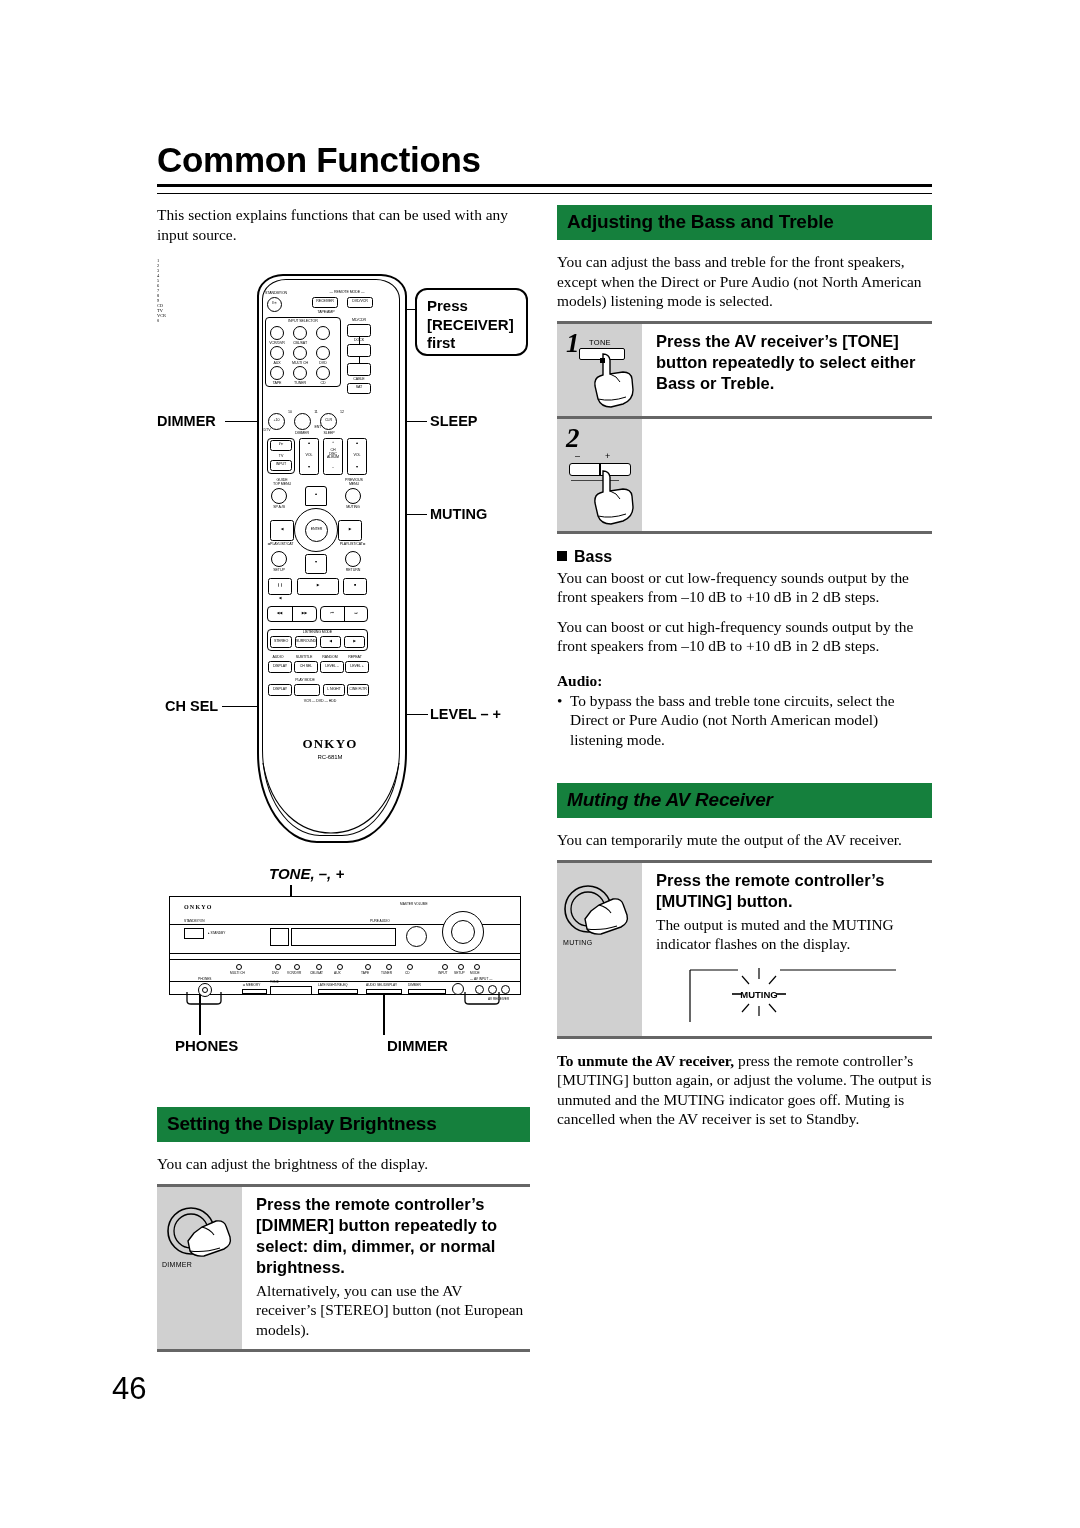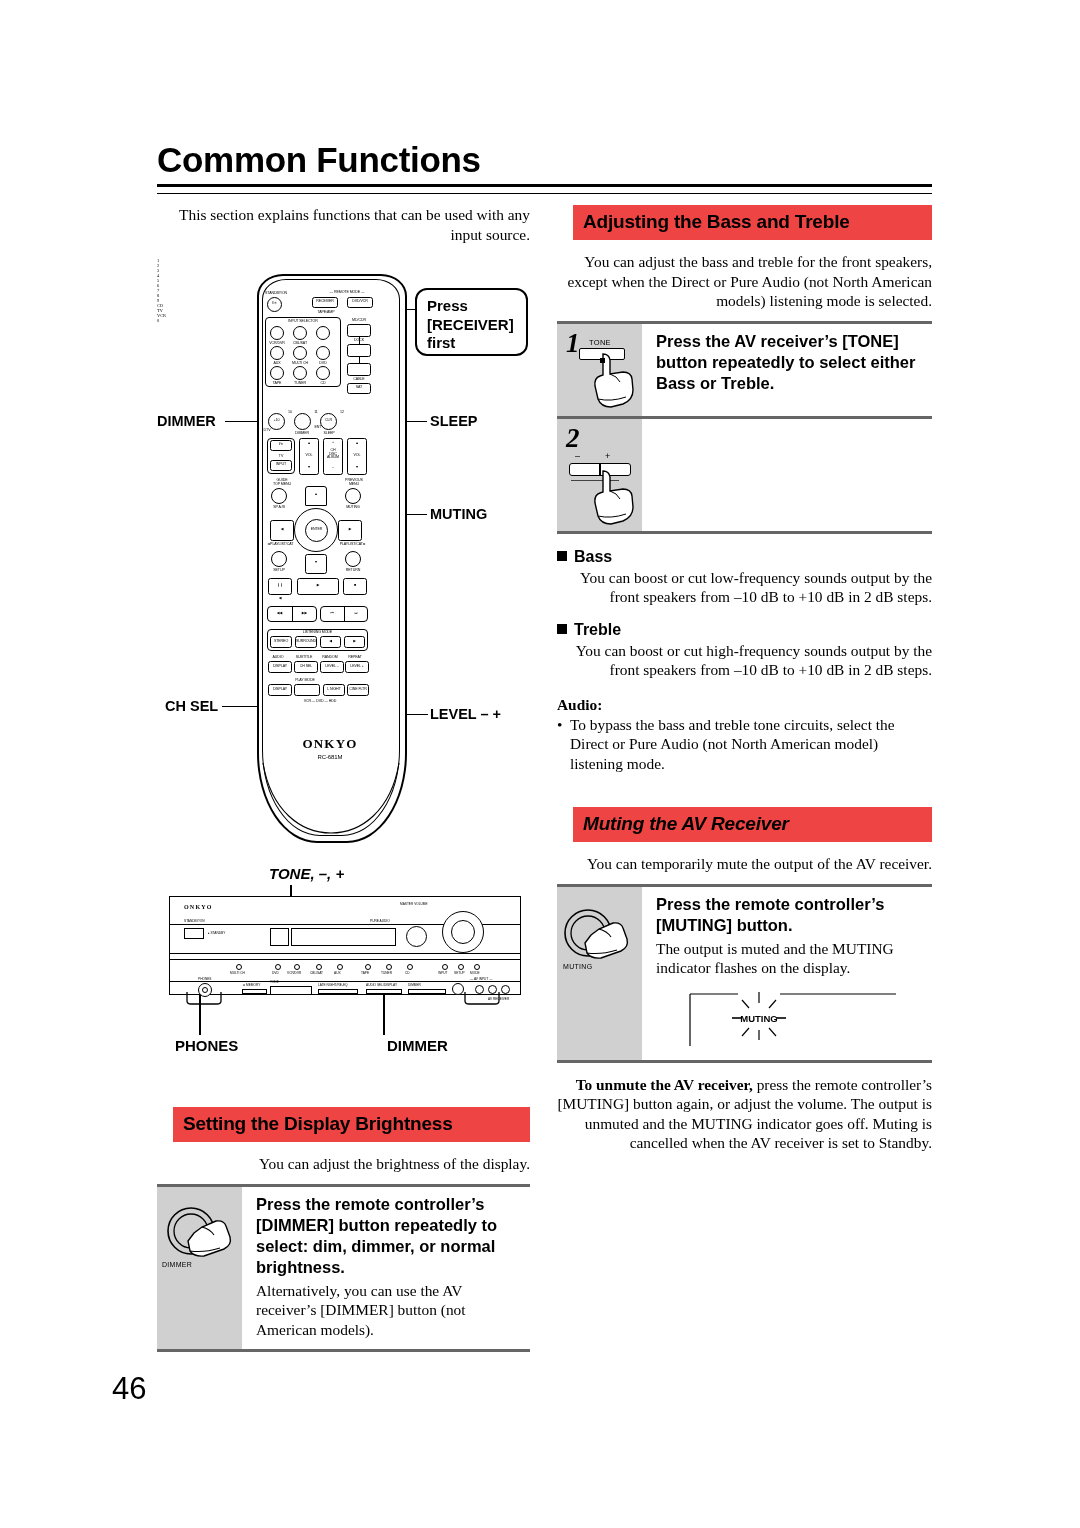--- a/index.html
+++ b/index.html
@@ -22,26 +22,26 @@
     position:absolute; left:157px; top:184px; width:775px; height:6px;
     border-top:3px solid #000; border-bottom:1px solid #000;
   }
 
   
   .col-left  { position:absolute; left:157px; top:205px; width:373px; }
   .col-right { position:absolute; left:557px; top:205px; width:375px; }
 
   p.body {
     margin:0 0 10px 0; font-size:15.4px; line-height:19.5px;
-    text-align:right;
+    text-align:left;
   }
   .sechead {
-    background:#ef4444; font-family:"Liberation Sans", sans-serif;
+    background:#15803d; font-family:"Liberation Sans", sans-serif;
     font-weight:bold; font-size:19px; padding:6px 10px 7px 10px;
-    margin:0 0 12px 16px; letter-spacing:-0.2px;
+    margin:0 0 12px 0; letter-spacing:-0.2px;
   }
 
   
   .steps { border-top:3px solid #666; margin:2px 0 0 0; }
   .step { display:flex; border-bottom:3px solid #666; }
   .step .gutter {
     width:85px; min-width:85px; background:#d0d0d0; position:relative;
   }
   .step .content { flex:1; padding:7px 4px 10px 14px; }
   .step-title {
@@ -465,21 +465,21 @@
             <circle cx="27" cy="24" r="23" fill="none" stroke="#000" stroke-width="1.6"></circle>
             <circle cx="27" cy="24" r="17" fill="none" stroke="#000" stroke-width="1.3"></circle>
             <path d="M30,26 L38,20 L52,14 Q60,13 62,19 L66,30 Q68,38 60,42 L40,49 Q30,50 26,44 L24,34 Z" fill="#fff" stroke="#000" stroke-width="1.4"></path>
             <path d="M38,20 Q46,22 50,28" fill="none" stroke="#000" stroke-width="1.1"></path>
             <path d="M26,44 Q40,46 56,41" fill="none" stroke="#000" stroke-width="1.1"></path>
           </svg>
           <div class="gut-btn-label" style="left:5px; top:74px;">DIMMER</div>
         </div>
         <div class="content">
           <p class="step-title">Press the remote controller’s [DIMMER] button repeatedly to select: dim, dimmer, or normal brightness.</p>
-          <p class="step-body">Alternatively, you can use the AV receiver’s [DIMMER] button (not American models).</p>
+          <p class="step-body">Alternatively, you can use the AV receiver’s [STEREO] button (not European models).</p>
         </div>
       </div>
     </div>
   </div>
 
   <div class="col-right">
 
     <div class="sechead">Adjusting the Bass and Treble</div>
     <p class="body">You can adjust the bass and treble for the front speakers, except when the Direct or Pure Audio (not North American models) listening mode is selected.</p>
 
@@ -517,23 +517,20 @@
           </svg>
         </div>
       </div>
     </div>
 
     <div class="subhead">
       <span class="sq"></span><span>Bass</span>
     </div>
     <p class="body">You can boost or cut low-frequency sounds output by the front speakers from –10 dB to +10 dB in 2 dB steps.</p>
 
-    <div class="subhead">
-      <span class="sq"></span><span>Treble</span>
-    </div>
     <p class="body">You can boost or cut high-frequency sounds output by the front speakers from –10 dB to +10 dB in 2 dB steps.</p>
 
     <div class="note-label">Audio:</div>
     <div class="note-item">
       <span class="dot">•</span>
       <span>To bypass the bass and treble tone circuits, select the Direct or Pure Audio (not North American model) listening mode.</span>
     </div>
 
     <div class="sechead" style="margin-top:34px;font-style:italic;">Muting the AV Receiver</div>
     <p class="body">You can temporarily mute the output of the AV receiver.</p>

